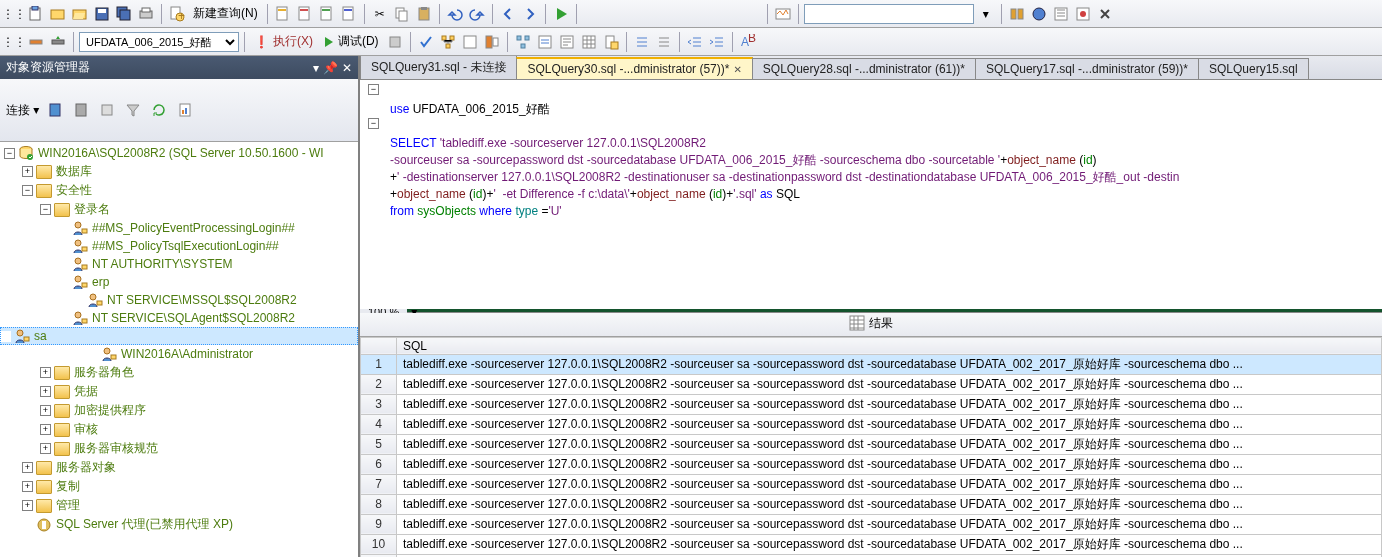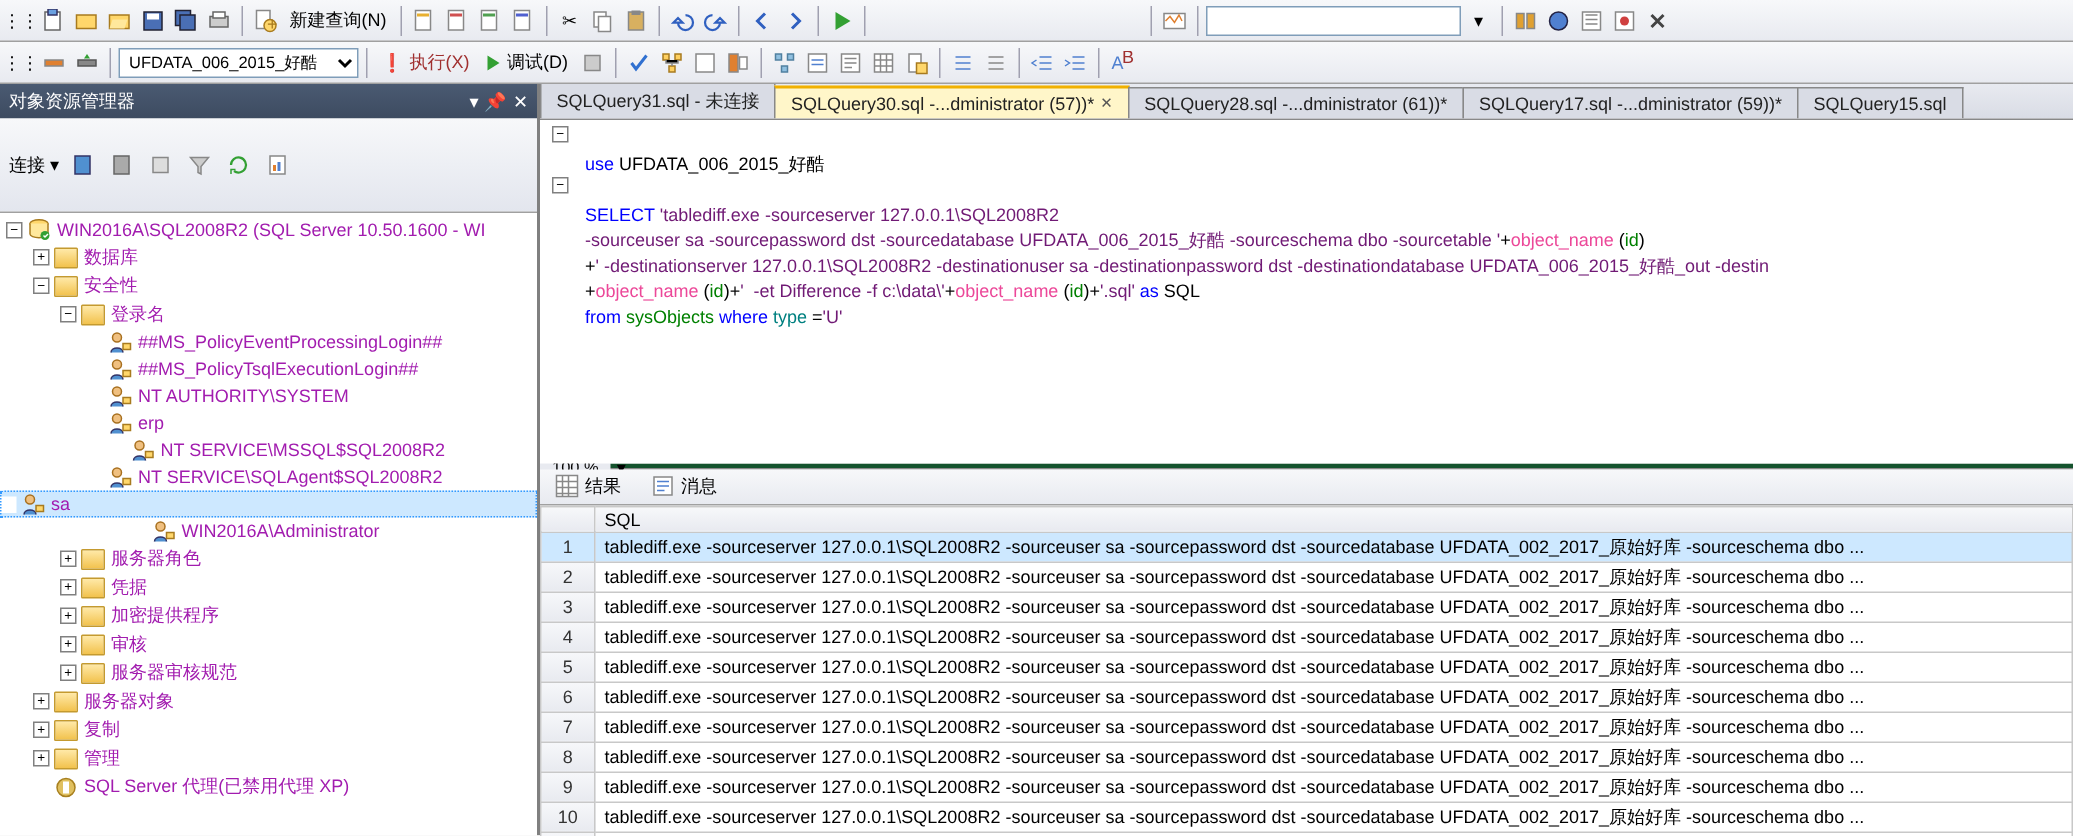--- a/index.html
+++ b/index.html
@@ -15,37 +15,37 @@
 .explorer-title .tr { display: flex; gap: 4px; }
 .explorer-bar { background: linear-gradient(#f7f8fa,#e3e6ee); border-bottom: 1px solid #a0a0a0; padding: 21px 6px; display: flex; align-items: center; gap: 6px; font-size: 11px; }
 .tree { flex: 1; overflow: auto; background: #fff; padding: 2px 0; }
 .node { display: flex; align-items: center; padding: 1px 0; white-space: nowrap; cursor: default; }
 .node.selected { background: #cde8ff; outline: 1px dotted #3399ff; outline-offset: -1px; }
 .exp { width: 11px; height: 11px; border: 1px solid #808080; display: inline-flex; align-items: center; justify-content: center; margin-right: 3px; font-size: 9px; line-height: 9px; color: #000; cursor: pointer; background:#fff;}
 .exp.blank { border: none; }
 .icon-folder { width: 16px; height: 14px; background: linear-gradient(#ffe9a8,#f2c24d); border: 1px solid #c49a2f; border-radius: 1px; margin-right: 4px; display:inline-block; }
 .icon-server { width: 16px; height: 16px; margin-right: 4px; display:inline-block; }
 .icon-login { width: 16px; height: 16px; margin-right: 4px; display:inline-block; }
-.label { font-size: 12px; color: #a21caf; }
+.label { font-size: 12px; color: #4d7c0f; }
 .editor-area { flex: 1; display: flex; flex-direction: column; overflow: hidden; background: #fff; }
 .tabs { background: linear-gradient(#e8eaf0,#d9dce5); display: flex; align-items: flex-end; height: 24px; border-bottom: 1px solid #888; overflow: hidden; }
 .tab { padding: 3px 10px; border: 1px solid #888; border-bottom: none; margin-right: -1px; background: #d9dce5; font-size: 11px; color: #222; cursor: pointer; white-space: nowrap; display:flex; align-items:center; gap:4px;}
 .tab.active { background: #fff6c9; border-top: 2px solid #f0b000; }
 .tab .close { font-size: 10px; color: #555; }
 .code { flex: 1; background: #fff; padding: 4px 6px 4px 30px; font-family: Consolas, "Courier New", monospace; font-size: 13px; line-height: 17px; white-space: pre; overflow: auto; position: relative; color:#000;}
 .outline-box { position:absolute; left:8px; width:11px; height:11px; border:1px solid #808080; font-size:9px; display:flex; align-items:center; justify-content:center; cursor:pointer;}
 .kw { color: #0000ff; }
 .str2 { color: #701a75; }
 .fn { color: #008000; }
 .sys { color: #008080; }
-.cmt { color: #ec4899; }
+.cmt { color: #7f1d1d; }
 .nm { color:#000;}
 .splitter { height: 4px; background: #d0d0d0; border-top:3px solid #14532d; border-bottom:1px solid #888; cursor: ns-resize; display:flex; align-items:center;}
 .zoom { font-size:11px; padding:0 8px; background:#e8eaf0;}
-.results-tabs { background: linear-gradient(#f7f8fa,#e8eaf0); display: flex; align-items: center; height: 24px; border-bottom: 1px solid #a0a0a0; padding: 0 6px; gap: 12px; }
+.results-tabs { background: linear-gradient(#f7f8fa,#e8eaf0); display: flex; align-items: center; height: 24px; border-bottom: 1px solid #a0a0a0; padding: 0 6px; gap: 12px; flex-direction: column; }
 .rtab { display: flex; align-items: center; gap: 4px; font-size: 12px; cursor: pointer; padding: 2px 4px; }
 .grid { flex: 1; overflow: auto; background: #fff; }
 .grid table { border-collapse: collapse; width: 100%; font-family: "Courier New", Consolas, monospace; font-size: 12px; }
 .grid th, .grid td { border: 1px solid #c8c8c8; padding: 1px 6px; text-align: left; white-space: nowrap; }
 .grid th { background: linear-gradient(#f7f8fa,#e8eaf0); font-weight: normal; position: sticky; top: 0; }
 .grid .rownum { background: linear-gradient(#f7f8fa,#e8eaf0); text-align: center; width: 36px; color: #333; }
 .grid tr.sel td { background: #cde8ff; }
 svg { display:block; }
 </style>
 </head>

